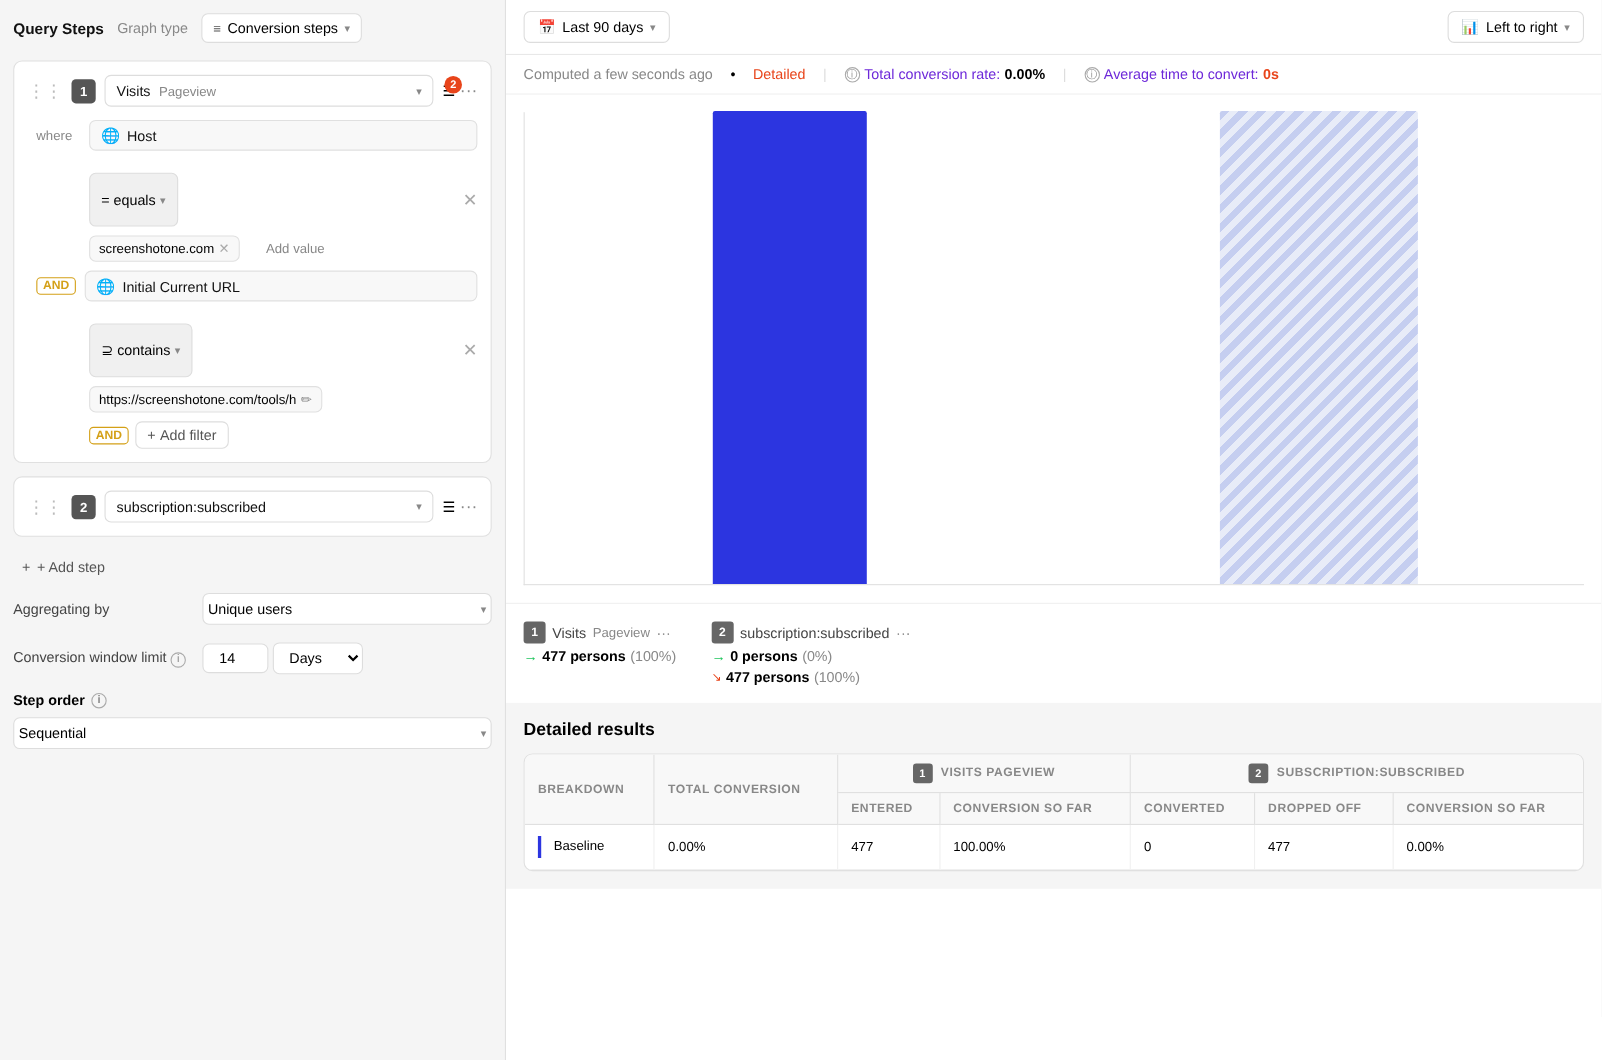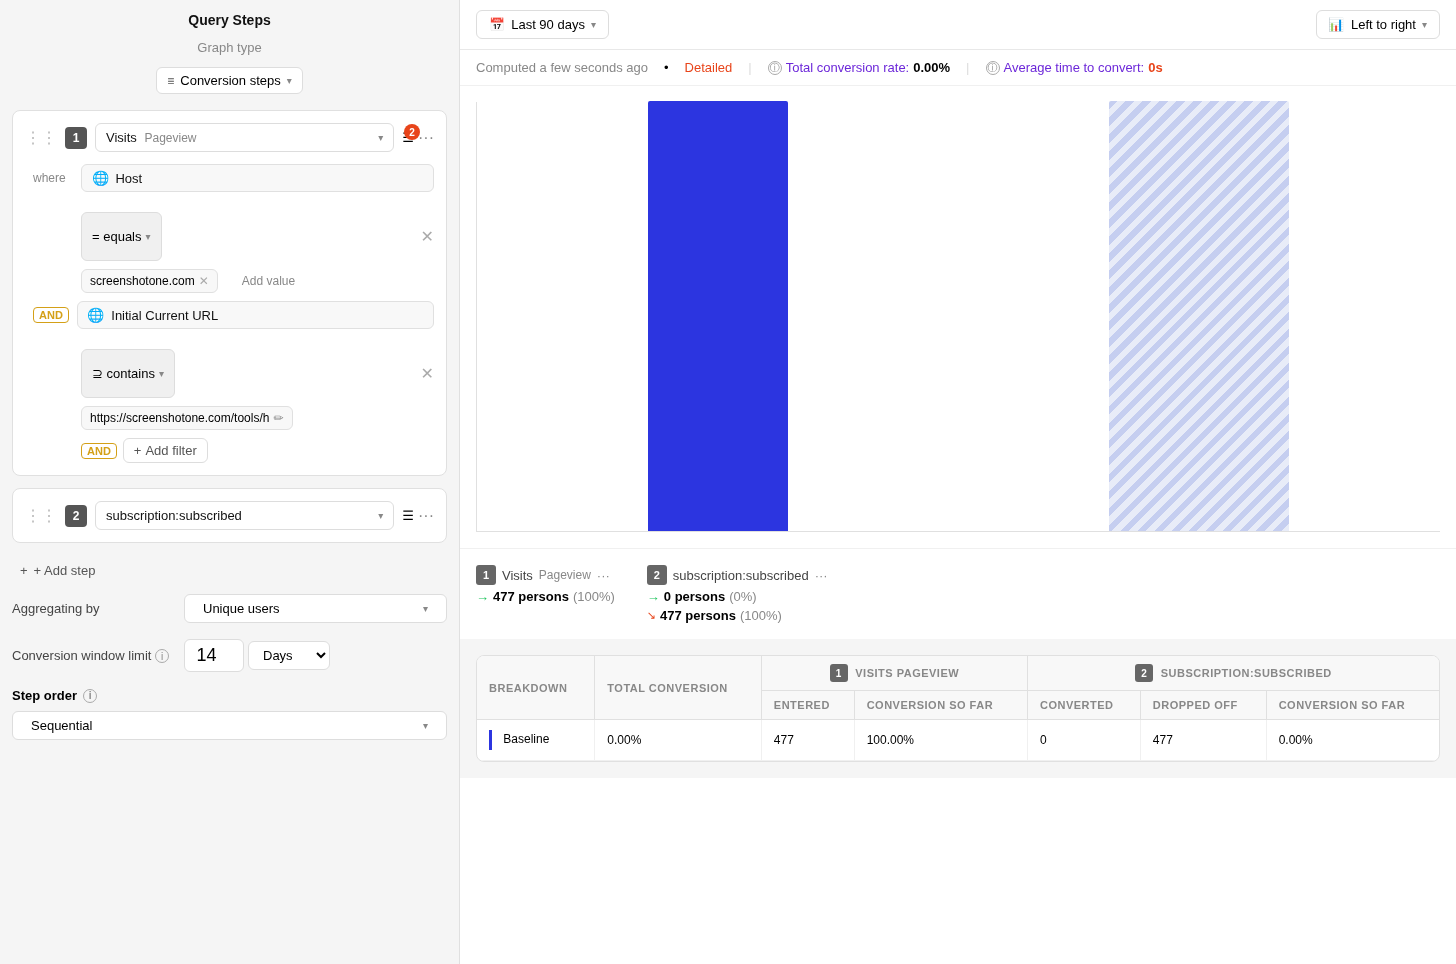--- a/index.html
+++ b/index.html
@@ -1,21 +1,21 @@
 <!DOCTYPE html>
 <html><head>
   <meta charset="utf-8">
   <style>
     * { box-sizing: border-box; margin: 0; padding: 0; }
     body { font-family: -apple-system, BlinkMacSystemFont, 'Segoe UI', sans-serif; font-size: 13px; background: #f5f5f5; display: flex; height: 964px; overflow: hidden; }
 
     
     .left-panel { width: 460px; background: #f5f5f5; border-right: 1px solid #e0e0e0; display: flex; flex-direction: column; padding: 12px; overflow-y: auto; flex-shrink: 0; }
 
-    .query-steps-header { display: flex; align-items: center; gap: 12px; margin-bottom: 16px; flex-direction: column; }
+    .query-steps-header { display: flex; align-items: center; gap: 12px; margin-bottom: 16px; }
     .query-steps-title { font-weight: 600; font-size: 14px; color: #111; }
     .graph-type-label { color: #888; font-size: 13px; }
     .graph-type-dropdown { display: flex; align-items: center; gap: 6px; background: white; border: 1px solid #ddd; border-radius: 6px; padding: 5px 10px; cursor: pointer; font-size: 13px; }
     .graph-type-dropdown .icon { font-size: 12px; color: #555; }
 
     
     .step-container { background: white; border: 1px solid #e0e0e0; border-radius: 8px; padding: 12px; margin-bottom: 12px; position: relative; }
     .step-header { display: flex; align-items: center; gap: 8px; }
     .drag-handle { color: #bbb; font-size: 16px; cursor: grab; }
     .step-number { width: 22px; height: 22px; background: #555; color: white; border-radius: 4px; display: flex; align-items: center; justify-content: center; font-size: 12px; font-weight: 600; flex-shrink: 0; }
@@ -51,23 +51,23 @@
 
     
     .step2-container { background: white; border: 1px solid #e0e0e0; border-radius: 8px; padding: 12px; margin-bottom: 12px; }
 
     .add-step-btn { display: flex; align-items: center; gap: 6px; color: #555; font-size: 13px; cursor: pointer; padding: 8px; }
 
     
     .settings-section { margin-top: 8px; }
     .setting-row { display: flex; align-items: center; gap: 12px; margin-bottom: 16px; }
     .setting-label { color: #444; font-size: 13px; width: 160px; flex-shrink: 0; }
-    .setting-select { flex: 1; border: 1px solid #ddd; border-radius: 6px; padding: 6px 18px; background: white; cursor: pointer; display: flex; align-items: center; justify-content: space-between; font-size: 13px; }
+    .setting-select { flex: 1; border: 1px solid #ddd; border-radius: 6px; padding: 6px 4px; background: white; cursor: pointer; display: flex; align-items: center; justify-content: space-between; font-size: 13px; }
     .number-input-wrapper { display: flex; align-items: center; gap: 4px; }
-    .number-input { width: 60px; border: 1px solid #ddd; border-radius: 6px; padding: 5px 8px; font-size: 18px; text-align: center; }
+    .number-input { width: 60px; border: 1px solid #ddd; border-radius: 6px; padding: 5px 8px; font-size: 13px; text-align: center; }
     .days-select { border: 1px solid #ddd; border-radius: 6px; padding: 5px 10px; font-size: 13px; cursor: pointer; background: white; }
 
     .step-order-title { font-weight: 600; font-size: 13px; margin-bottom: 8px; display: flex; align-items: center; gap: 6px; }
     .info-icon { width: 14px; height: 14px; border: 1px solid #aaa; border-radius: 50%; display: inline-flex; align-items: center; justify-content: center; font-size: 10px; color: #888; cursor: pointer; }
 
     
     .right-panel { flex: 1; display: flex; flex-direction: column; overflow: hidden; }
 
     .right-header { display: flex; align-items: center; justify-content: space-between; padding: 10px 16px; background: white; border-bottom: 1px solid #e8e8e8; }
     .date-range-btn { display: flex; align-items: center; gap: 6px; border: 1px solid #ddd; border-radius: 6px; padding: 6px 12px; font-size: 13px; cursor: pointer; background: white; }
@@ -337,20 +337,21 @@
         </div>
         <div class="legend-stat">
           <span class="arrow-red">↘</span>
           <span class="count">477 persons</span>
           <span class="pct">(100%)</span>
         </div>
       </div>
     </div>
 
     <div class="detailed-results">
+      <div class="detailed-title">Detailed results</div>
       <div class="results-table">
         <table>
           <thead>
             <tr>
               <th rowspan="2">BREAKDOWN</th>
               <th rowspan="2">TOTAL CONVERSION</th>
               <th colspan="2" class="col-group-header">
                 <span class="step-badge">1</span>
                 <span class="step-name">VISITS PAGEVIEW</span>
               </th>

